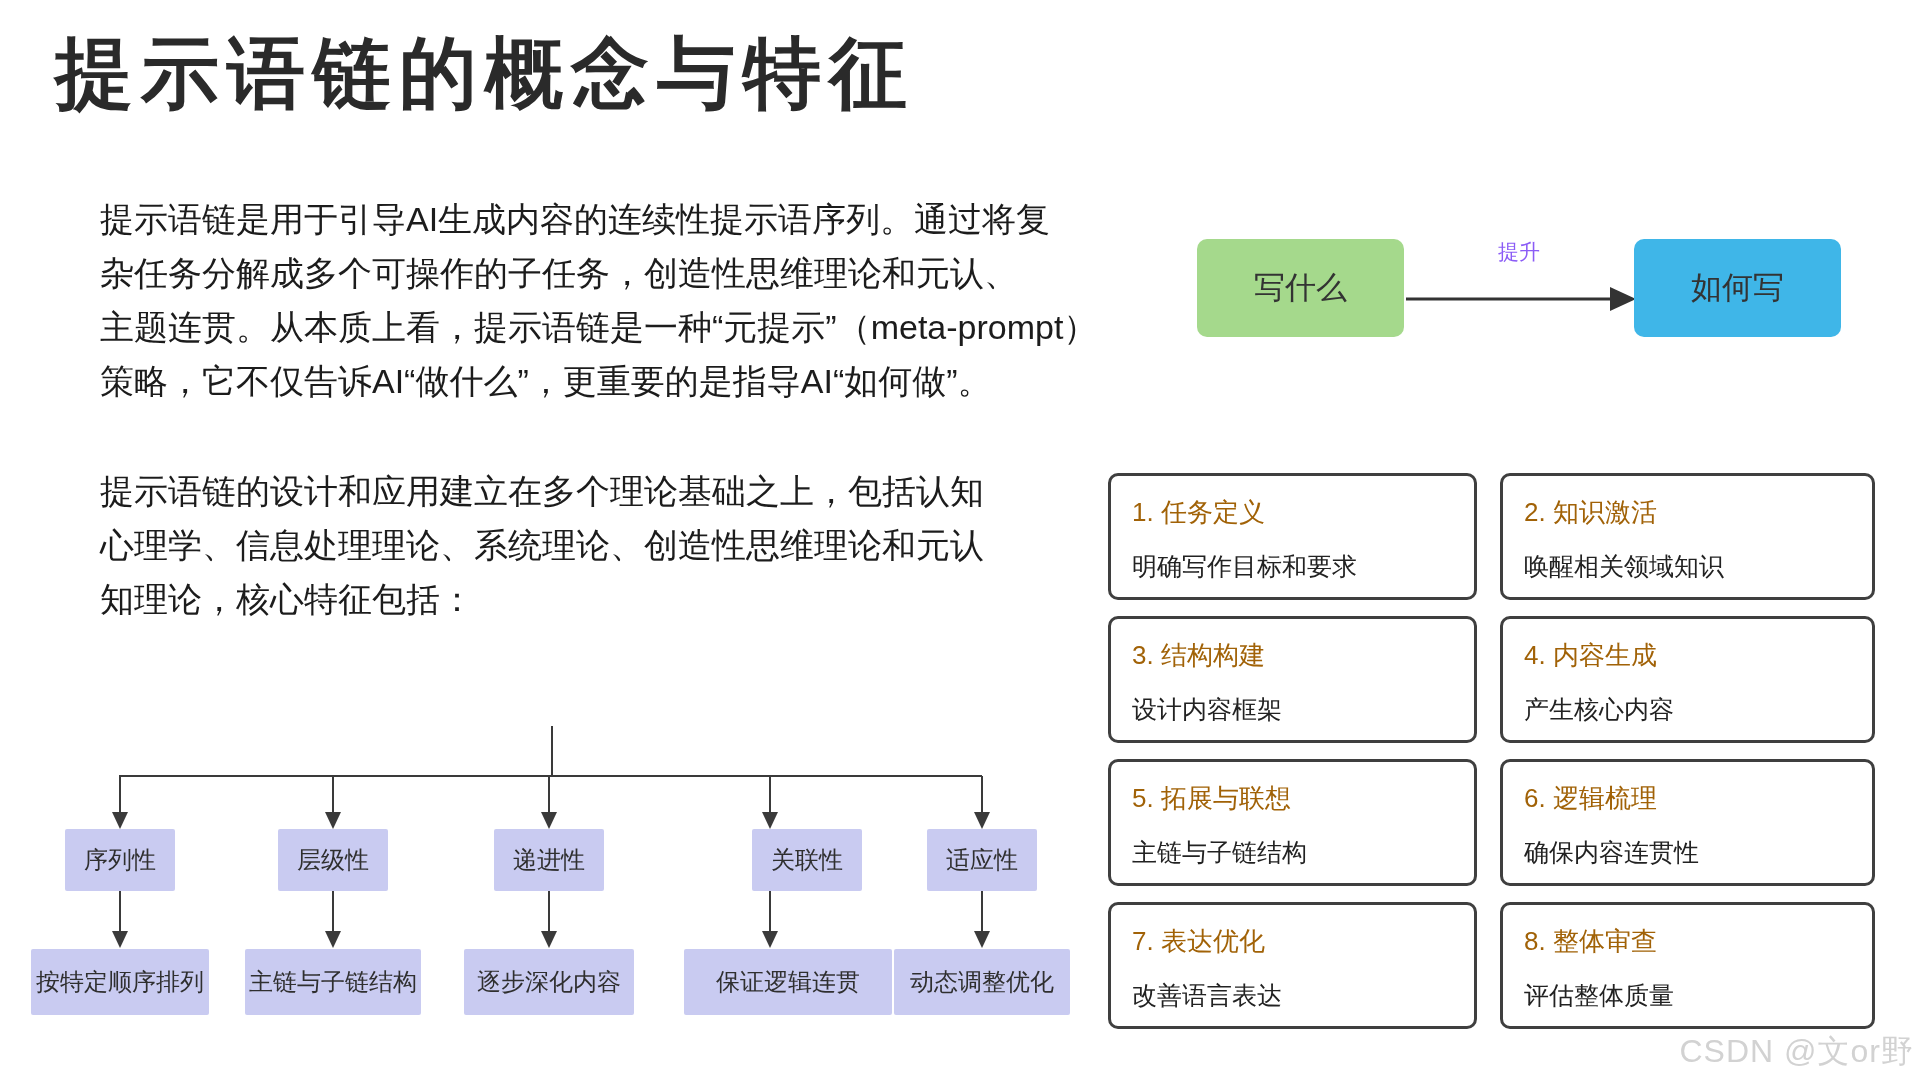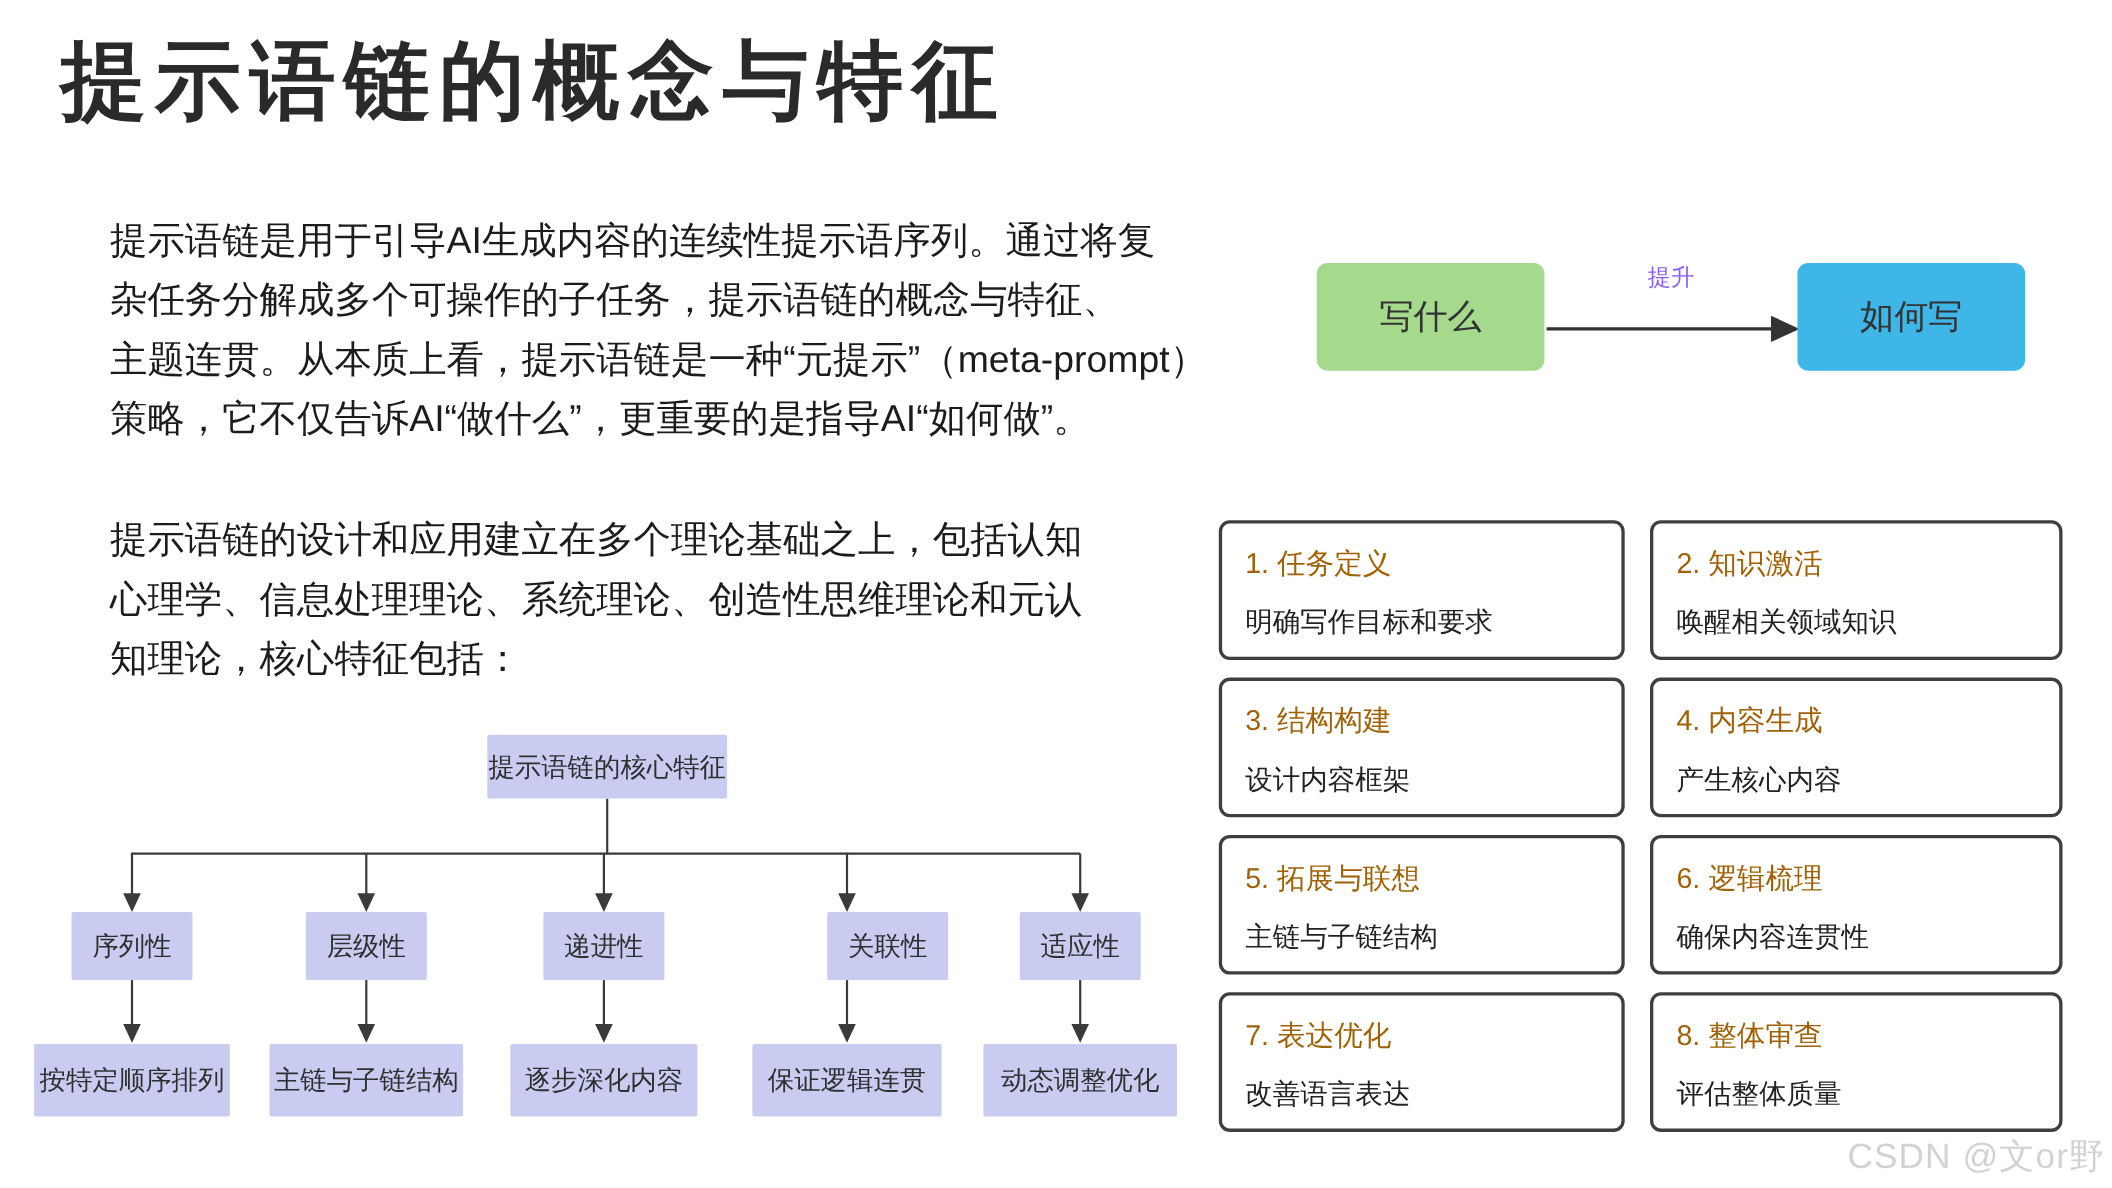--- a/index.html
+++ b/index.html
@@ -17,40 +17,40 @@
   .flow-box.blue{left:1634px;background:#3fb6e8;}
   .flow-label{position:absolute;left:1404px;top:238px;width:230px;text-align:center;
               font-size:21px;color:#8b5cf6;}
   .tnode{position:absolute;background:#c9cbf1;color:#2f2f2f;display:flex;align-items:center;
          justify-content:center;font-size:24px;border-radius:2px;white-space:nowrap;}
   .tnode.root{left:443px;top:668px;width:218px;height:58px;}
   .tnode.child{top:829px;height:62px;width:110px;}
   .tnode.leaf{top:949px;height:66px;}
   .c0{left:65px;} .c1{left:278px;} .c2{left:494px;} .c3{left:715px;margin-left:37px;} .c4{left:927px;}
   .l0{left:31px;width:178px;} .l1{left:245px;width:176px;} .l2{left:464px;width:170px;}
-  .l3{left:684px;width:172px;} .l4{left:894px;width:176px;}
+  .l3{left:684px;width:208px;} .l4{left:894px;width:176px;}
   .steps{position:absolute;left:1108px;top:473px;display:grid;
          grid-template-columns:369px 375px;grid-auto-rows:127px;column-gap:23px;row-gap:16px;}
   .card{border:3px solid #3f3f3f;border-radius:10px;background:#fff;box-sizing:border-box;
         padding:22px 10px 0 21px;}
   .card-title{font-size:26px;line-height:28px;color:#a16207;margin-bottom:26px;white-space:nowrap;}
   .card-desc{font-size:25px;line-height:28px;color:#222;white-space:nowrap;}
   .watermark{position:absolute;right:6px;bottom:6px;font-size:32px;color:#d2d2d2;
              letter-spacing:1px;text-shadow:1px 1px 0 rgba(255,255,255,0.9);white-space:nowrap;}
 </style>
 </head>
 <body>
 
 <div class="slide">
 
   <h1 class="title">提示语链的概念与特征</h1>
 
   <div class="para p1">
     <div>提示语链是用于引导AI生成内容的连续性提示语序列。通过将复</div>
-    <div>杂任务分解成多个可操作的子任务，提示语链的概念与特征、</div>
+    <div>杂任务分解成多个可操作的子任务，创造性思维理论和元认、</div>
     <div>主题连贯。从本质上看，提示语链是一种“元提示”（meta-prompt）</div>
     <div>策略，它不仅告诉AI“做什么”，更重要的是指导AI“如何做”。</div>
   </div>
 
   <div class="para p2">
     <div>提示语链的设计和应用建立在多个理论基础之上，包括认知</div>
     <div>心理学、信息处理理论、系统理论、创造性思维理论和元认</div>
     <div>知理论，核心特征包括：</div>
   </div>
 
@@ -86,21 +86,20 @@
   </svg>
 
   <div class="flow-box green">
     <span>写什么</span>
   </div>
   <div class="flow-label">提升</div>
   <div class="flow-box blue">
     <span>如何写</span>
   </div>
 
-  <div class="tnode root">提示语链的核心特征</div>
   <div class="tnode child c0">序列性</div>
   <div class="tnode child c1">层级性</div>
   <div class="tnode child c2">递进性</div>
   <div class="tnode child c3">关联性</div>
   <div class="tnode child c4">适应性</div>
   <div class="tnode leaf l0">按特定顺序排列</div>
   <div class="tnode leaf l1">主链与子链结构</div>
   <div class="tnode leaf l2">逐步深化内容</div>
   <div class="tnode leaf l3">保证逻辑连贯</div>
   <div class="tnode leaf l4">动态调整优化</div>

